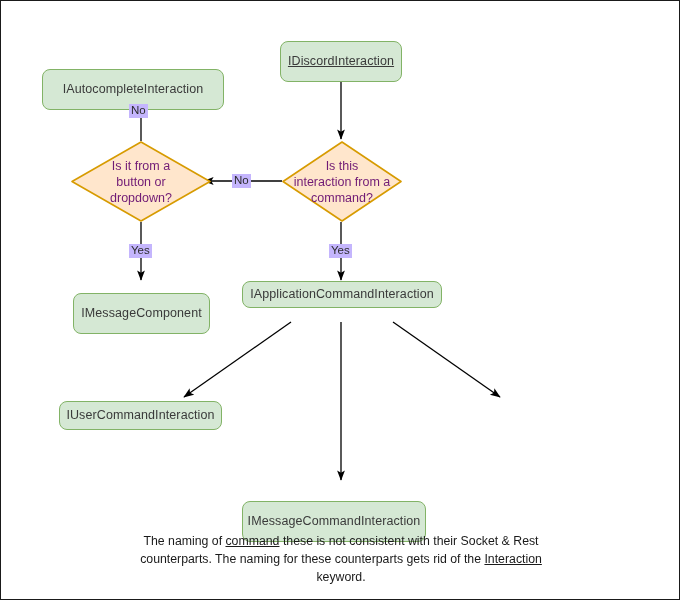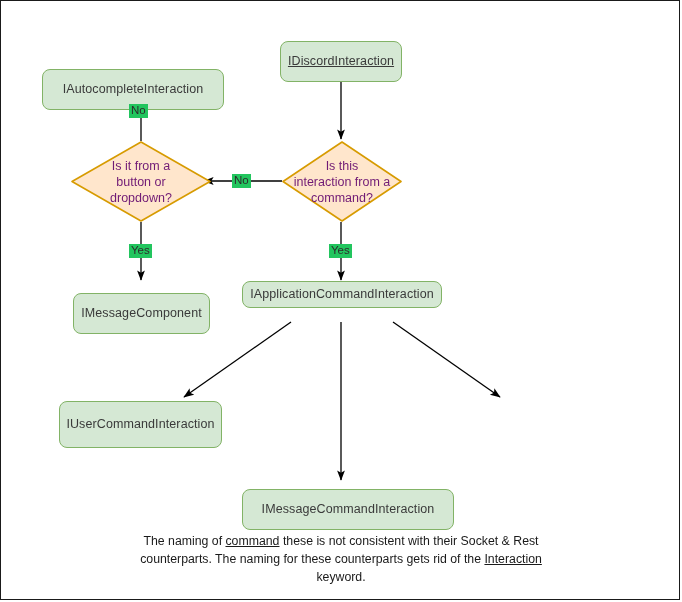--- a/index.html
+++ b/index.html
@@ -69,21 +69,21 @@
     justify-content: center;
     text-align: center;
     color: #701a75;
     font-size: 12.5px;
     line-height: 1.28;
     white-space: pre-line;
   }
   
   .edge-label {
     position: absolute;
-    background: #22c55e;
+    background: #c4b5fd;
     color: #2b2b2b;
     font-size: 11.5px;
     line-height: 1;
     padding: 1px 2px;
     text-align: center;
     white-space: nowrap;
   }
   
   #caption {
     position: absolute;
@@ -154,26 +154,26 @@
   </div>
 
   <div class="node" style="left:72px; top:280px; width:137px; height:41px;margin-top:12px;">
     <span>IMessageComponent</span>
   </div>
 
   <div class="node" style="left:241px; top:280px; width:200px; height:27px;">
     <span>IApplicationCommandInteraction</span>
   </div>
 
-  <div class="node" style="left:58px; top:400px; width:163px; height:47px;">
+  <div class="node" style="left:58px; top:400px; width:163px; height:29px;">
     <span>IUserCommandInteraction</span>
   </div>
 
 
-  <div class="node" style="left:241px; top:488px; width:212px; height:41px;">
+  <div class="node" style="left:241px; top:500px; width:184px; height:41px;">
     <span>IMessageCommandInteraction</span>
   </div>
 
   <div class="edge-label" style="left:128px; top:103px;">No</div>
 
   <div class="edge-label" style="left:231px; top:173px;">No</div>
 
   <div class="edge-label" style="left:128px; top:243px;">Yes</div>
 
   <div class="edge-label" style="left:328px; top:243px;">Yes</div>

